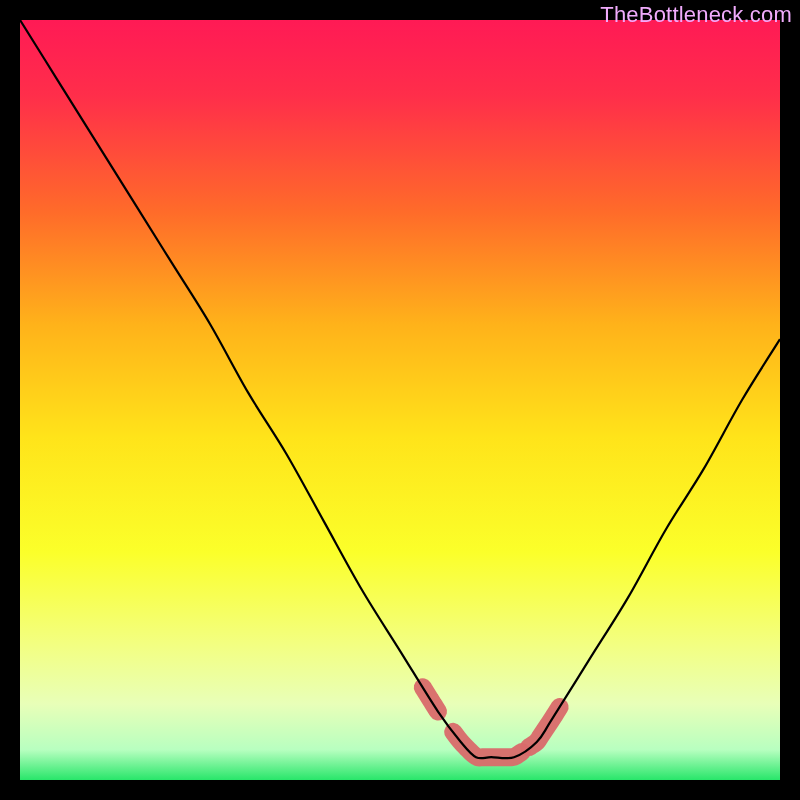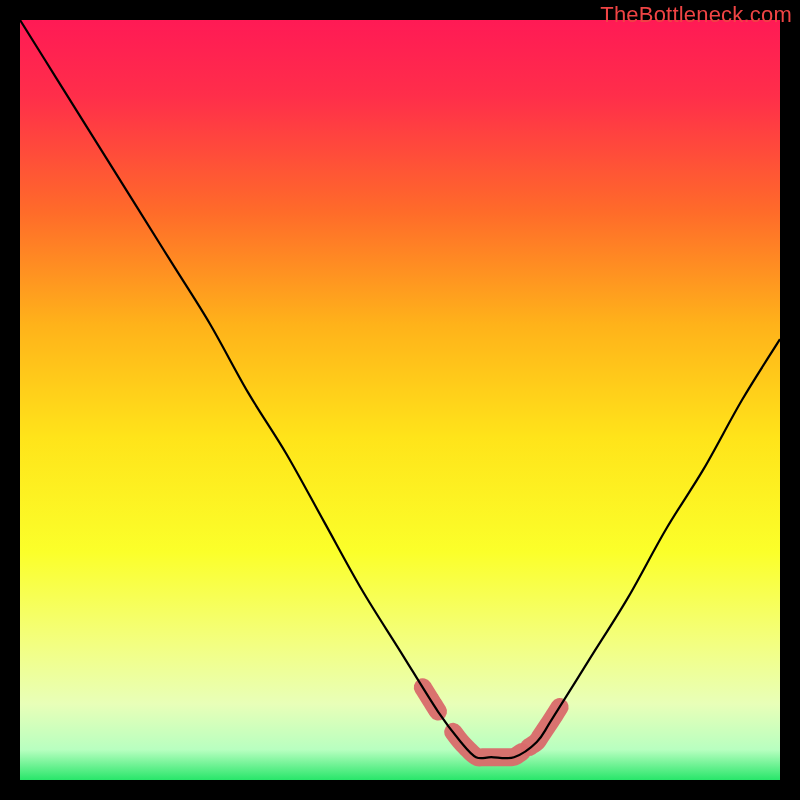--- a/index.html
+++ b/index.html
@@ -17,21 +17,21 @@
     left: 20px;
     top: 20px;
     width: 760px;
     height: 760px;
     overflow: hidden;
   }
   .watermark {
     position: absolute;
     top: 2px;
     right: 8px;
-    color: #ef4444;
+    color: #f0abfc;
     font-size: 22px;
     font-weight: 500;
     letter-spacing: 0.2px;
     z-index: 10;
   }
 </style>
 </head>
 <body>
 
 <div class="watermark">TheBottleneck.com</div>

